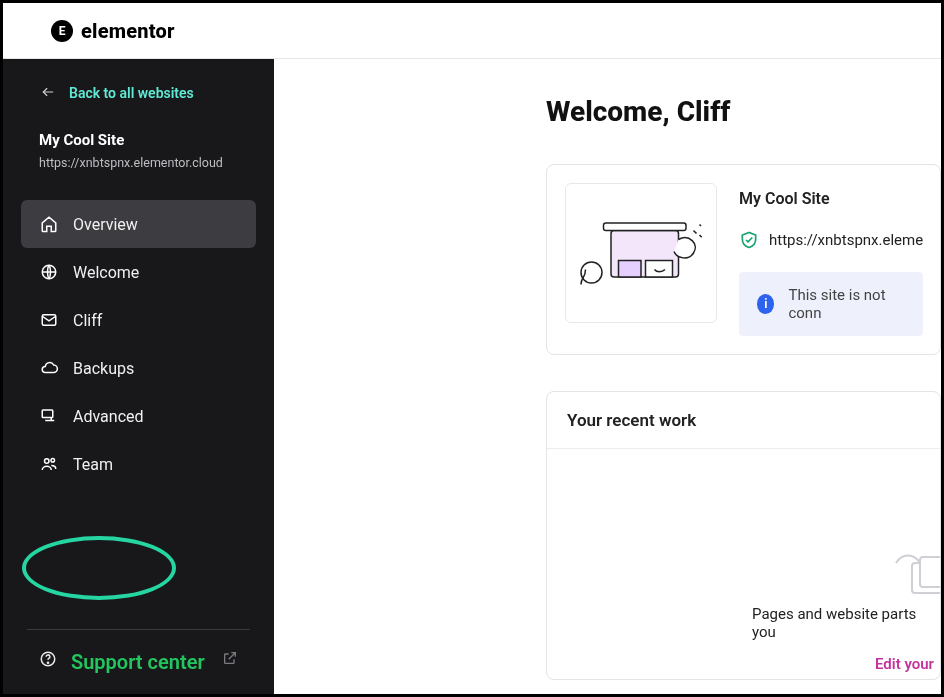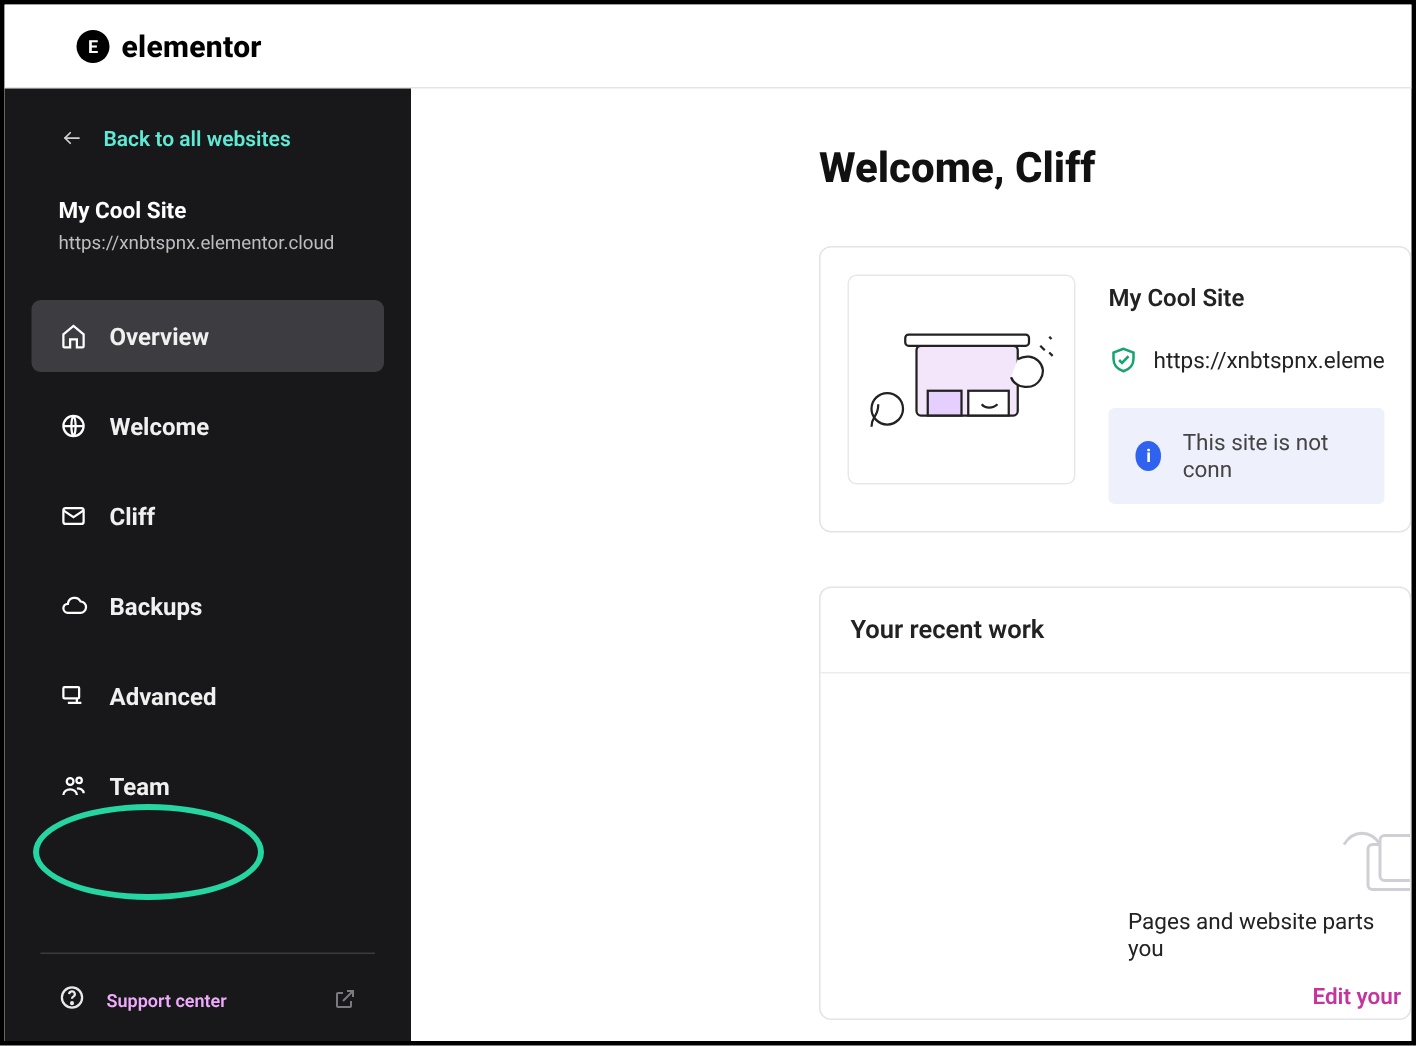--- a/index.html
+++ b/index.html
@@ -38,34 +38,34 @@
     color:#5eead4; font-size:14px; font-weight:600;
     cursor:pointer;
   }
   .site-block { padding: 10px 20px 22px 36px; }
   .site-name { font-size:15px; font-weight:700; color:#fff; margin-bottom:6px;}
   .site-url { font-size:12.5px; color:#bdbdc2;}
   .nav { padding: 8px 18px 0 18px; flex:1; }
   .nav-item {
     display:flex; align-items:center; gap:14px;
     height:48px; padding: 0 18px; border-radius:6px;
-    color:#f0f0f0; font-size:16px; font-weight:700;
-    cursor:pointer; position:relative; margin-bottom:12px;
+    color:#f0f0f0; font-size:16px; font-weight:400;
+    cursor:pointer; position:relative; margin-bottom:0;
   }
   .nav-item.active { background:#3c3c41; }
   .nav-item .icon { width:20px; display:inline-flex; justify-content:center; }
   .ring {
     position:absolute; left:22px; top:536px;
     width:154px; height:64px; border:4px solid #26d6a2; border-radius:50%;
     pointer-events:none;
   }
   .divider { height:1px; background:#3a3a3f; margin:6px 24px 10px 24px; }
   .support-row {
-    display:flex; align-items:flex-end; gap:14px;
-    padding: 10px 36px; color:#f0abfc; font-size:12px; font-weight:600;
+    display:flex; align-items:flex-start; gap:14px;
+    padding: 10px 36px; color:#22c55e; font-size:20px; font-weight:600;
     cursor:pointer;
   }
   .ext-icon { margin-left:auto; color:#7a7a80; }
   .main { flex:1; overflow:hidden; position:relative; padding: 36px 0 0 0; }
   .main-inner { padding-left: 272px; }
   .welcome { font-size:28px; font-weight:800; color:#111; margin-left:0; margin-bottom:36px; }
   .stack { display:flex; flex-direction:column; gap:36px; }
   .card {
     border:1px solid #e4e4e8; border-radius:8px; background:#fff;
     min-height:100px; overflow:hidden;

